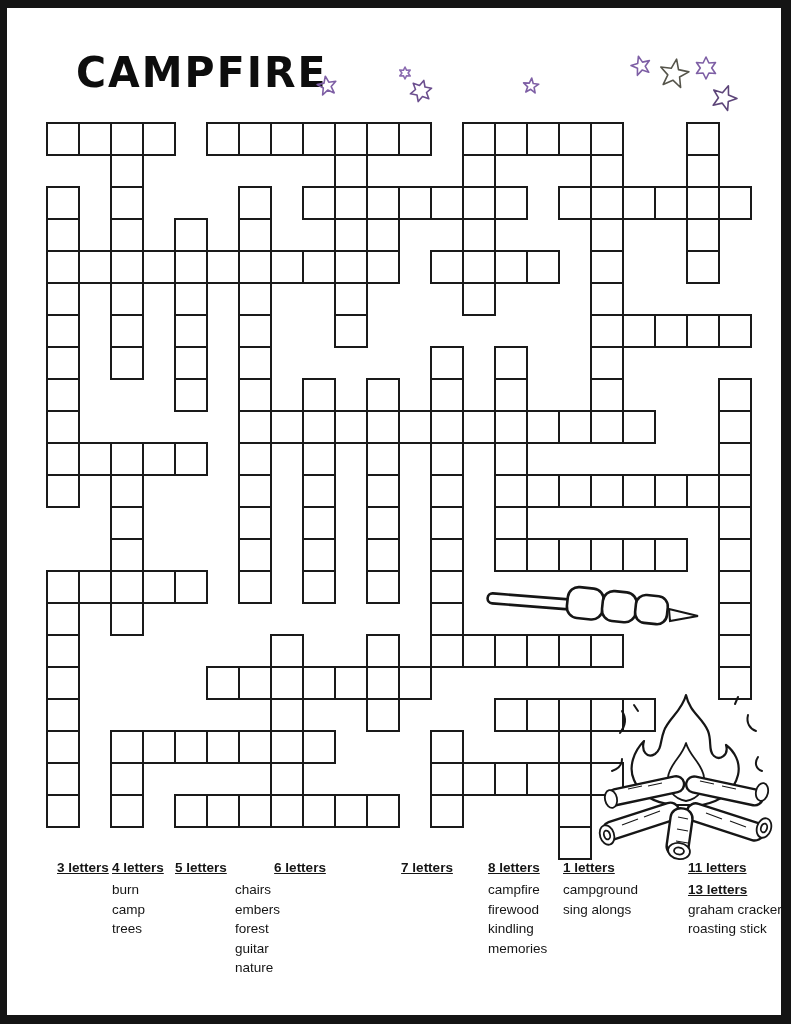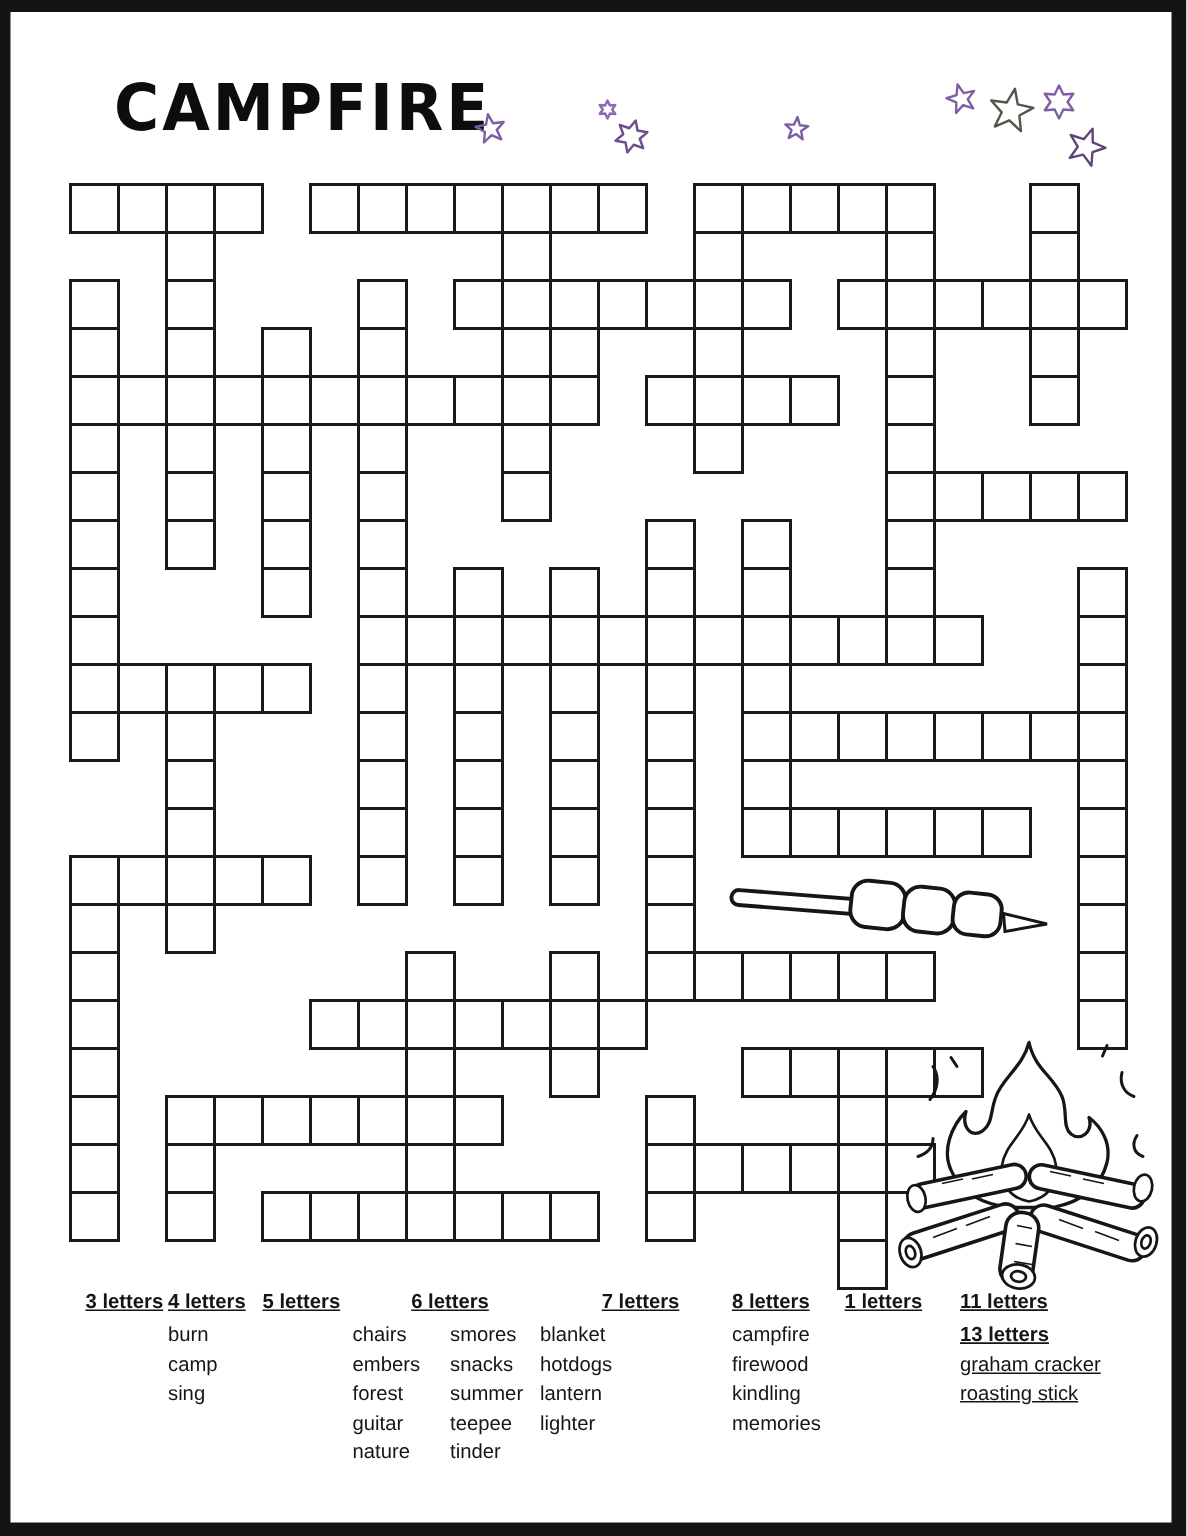--- a/index.html
+++ b/index.html
@@ -360,72 +360,65 @@
   <div id="wordbank">
       <div class="wb-block" style="left: 57px;">
         <div class="wb-heading">3 letters</div>
       </div>
       <div class="wb-block" style="left: 112px;">
         <div class="wb-heading">4 letters</div>
         <div class="wb-cols">
           <div class="wb-col" style="width: 63px;">
             <div class="wb-word">burn</div>
             <div class="wb-word">camp</div>
-            <div class="wb-word">sing</div>
+            <div class="wb-word">trees</div>
           </div>
         </div>
       </div>
       <div class="wb-block" style="left: 175px;">
         <div class="wb-heading">5 letters</div>
       </div>
       <div class="wb-block" style="left: 235px;">
         <div class="wb-heading center" style="width: 130px;">6 letters</div>
         <div class="wb-cols">
           <div class="wb-col" style="width: 65px;">
             <div class="wb-word">chairs</div>
             <div class="wb-word">embers</div>
             <div class="wb-word">forest</div>
             <div class="wb-word">guitar</div>
             <div class="wb-word">nature</div>
           </div>
-          <div class="wb-col" style="width: 65px;">
-            <div class="wb-word">smores</div>
-            <div class="wb-word">snacks</div>
-            <div class="wb-word">summer</div>
-            <div class="wb-word">teepee</div>
-            <div class="wb-word">tinder</div>
-          </div>
         </div>
       </div>
       <div class="wb-block" style="left: 360px;">
         <div class="wb-heading center" style="width: 134px;">7 letters</div>
         <div class="wb-cols">
-          <div class="wb-col" style="width: 67px;">
-            <div class="wb-word">blanket</div>
-            <div class="wb-word">hotdogs</div>
-            <div class="wb-word">lantern</div>
-            <div class="wb-word">lighter</div>
-          </div>
         </div>
       </div>
       <div class="wb-block" style="left: 488px;">
         <div class="wb-heading">8 letters</div>
         <div class="wb-cols">
           <div class="wb-col" style="width: 75px;">
             <div class="wb-word">campfire</div>
             <div class="wb-word">firewood</div>
             <div class="wb-word">kindling</div>
             <div class="wb-word">memories</div>
           </div>
         </div>
       </div>
       <div class="wb-block" style="left: 563px;">
         <div class="wb-heading">1 letters</div>
-      </div>
-      <div class="wb-block" style="left: 640px; text-decoration: underline;">
+        <div class="wb-cols">
+          <div class="wb-col" style="width: 89px;">
+            <div class="wb-word">campground</div>
+            <div class="wb-word">sing alongs</div>
+          </div>
+        </div>
+      </div>
+      <div class="wb-block" style="left: 688px;">
         <div class="wb-heading">11 letters</div>
         <div class="wb-subheading">13 letters</div>
         <div class="wb-word">graham cracker</div>
         <div class="wb-word">roasting stick</div>
       </div>
     </div>
 
 
 </div>
 

